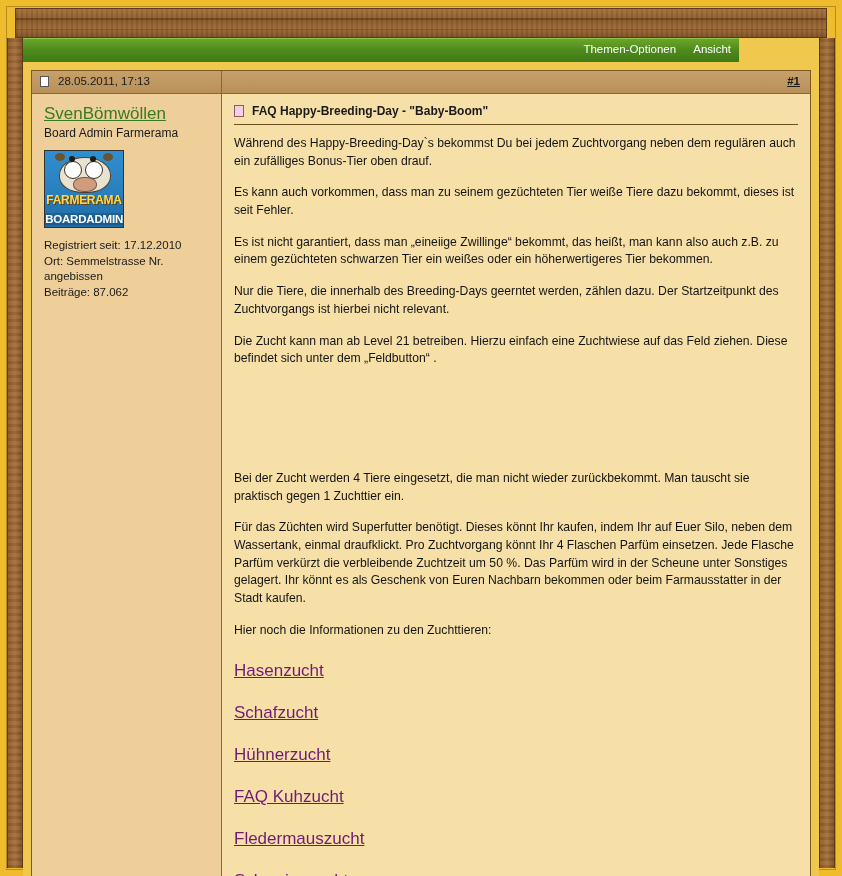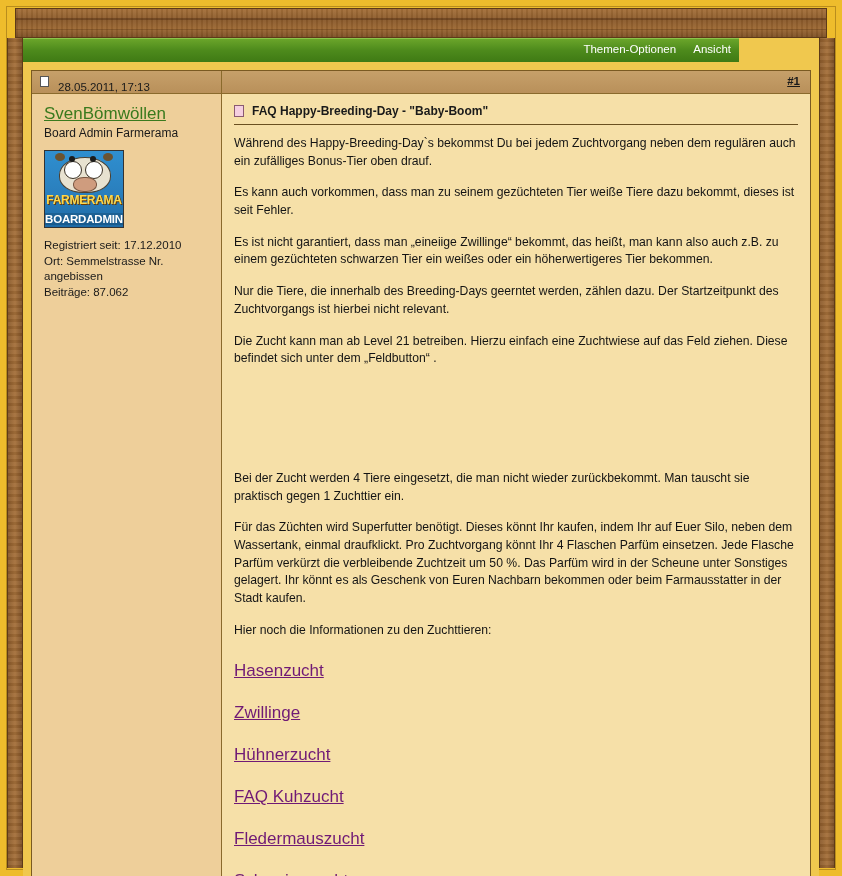--- a/index.html
+++ b/index.html
@@ -134,21 +134,21 @@
     position: absolute;
     left: 0; top: 0;
     width: 190px;
     height: 22px;
     border-right: 1px solid #8a6a2c;
     box-sizing: border-box;
   }
   #post-date {
     position: absolute;
     left: 26px;
-    top: 10px;
+    top: 4px;
     font-size: 11.5px;
     color: #1a1a1a;
   }
   .page-icon {
     position: absolute;
     left: 8px;
     top: 5px;
     width: 9px;
     height: 11px;
     background: #ffffff;
@@ -273,21 +273,21 @@
     color: #ffd84a;
     letter-spacing: -0.3px;
     text-shadow: 1px 1px 0 #6a3b00;
     font-family: "Liberation Sans", sans-serif;
   }
   #av-role {
     position: absolute;
     left: 0;
     bottom: 2px;
     width: 100%;
-    text-align: center;
+    text-align: right;
     font-size: 11.5px;
     font-weight: bold;
     color: #ffffff;
     background: rgba(0,0,0,0.15);
     letter-spacing: -0.2px;
   }
 
   .author-stat {
     font-size: 11.5px;
     color: #1a1a1a;
@@ -396,21 +396,21 @@
           <p class="msg-p">Es kann auch vorkommen, dass man zu seinem gezüchteten Tier weiße Tiere dazu bekommt, dieses ist seit Fehler.</p>
           <p class="msg-p">Es ist nicht garantiert, dass man „eineiige Zwillinge“ bekommt, das heißt, man kann also auch z.B. zu einem gezüchteten schwarzen Tier ein weißes oder ein höherwertigeres Tier bekommen.</p>
           <p class="msg-p">Nur die Tiere, die innerhalb des Breeding-Days geerntet werden, zählen dazu. Der Startzeitpunkt des Zuchtvorgangs ist hierbei nicht relevant.</p>
           <p class="msg-p">Die Zucht kann man ab Level 21 betreiben. Hierzu einfach eine Zuchtwiese auf das Feld ziehen. Diese befindet sich unter dem „Feldbutton“ .</p>
           <div class="msg-spacer"></div>
           <p class="msg-p">Bei der Zucht werden 4 Tiere eingesetzt, die man nicht wieder zurückbekommt. Man tauscht sie praktisch gegen 1 Zuchttier ein.</p>
           <p class="msg-p">Für das Züchten wird Superfutter benötigt. Dieses könnt Ihr kaufen, indem Ihr auf Euer Silo, neben dem Wassertank, einmal draufklickt. Pro Zuchtvorgang könnt Ihr 4 Flaschen Parfüm einsetzen. Jede Flasche Parfüm verkürzt die verbleibende Zuchtzeit um 50 %. Das Parfüm wird in der Scheune unter Sonstiges gelagert. Ihr könnt es als Geschenk von Euren Nachbarn bekommen oder beim Farmausstatter in der Stadt kaufen.</p>
           <p class="msg-p" style="margin-bottom:22px">Hier noch die Informationen zu den Zuchttieren:</p>
 
           <a class="msg-link" href="#">Hasenzucht</a>
-          <a class="msg-link" href="#">Zwillinge</a>
+          <a class="msg-link" href="#">Schafzucht</a>
           <a class="msg-link" href="#">Hühnerzucht</a>
           <a class="msg-link" href="#">FAQ Kuhzucht</a>
           <a class="msg-link" href="#">Fledermauszucht</a>
           <a class="msg-link nounder" href="#">Schweinezucht</a>
         </div>
 
       </div>
     </div>
   </div>
 </div>

